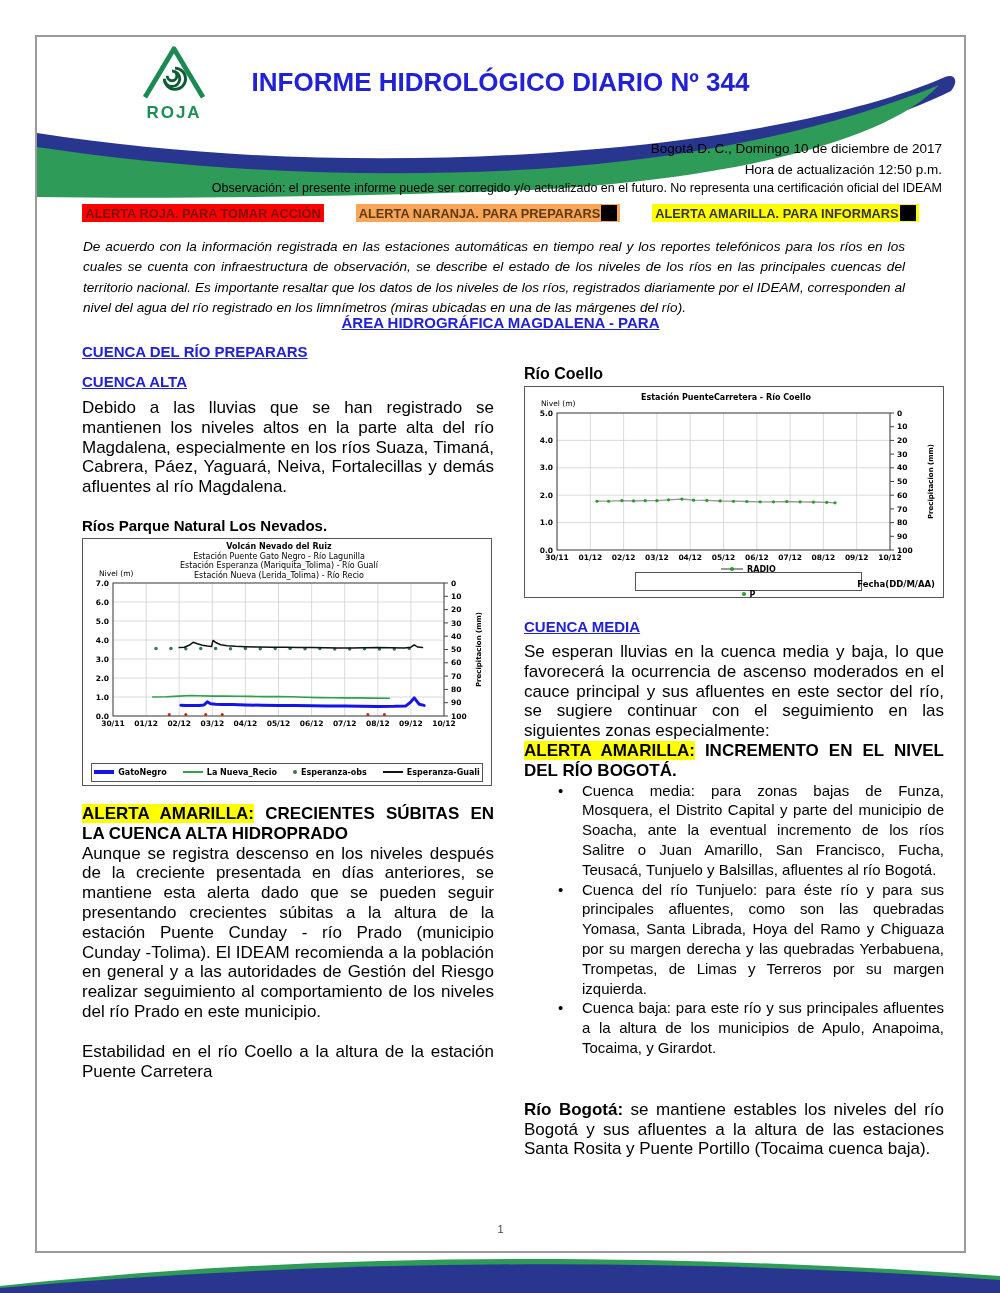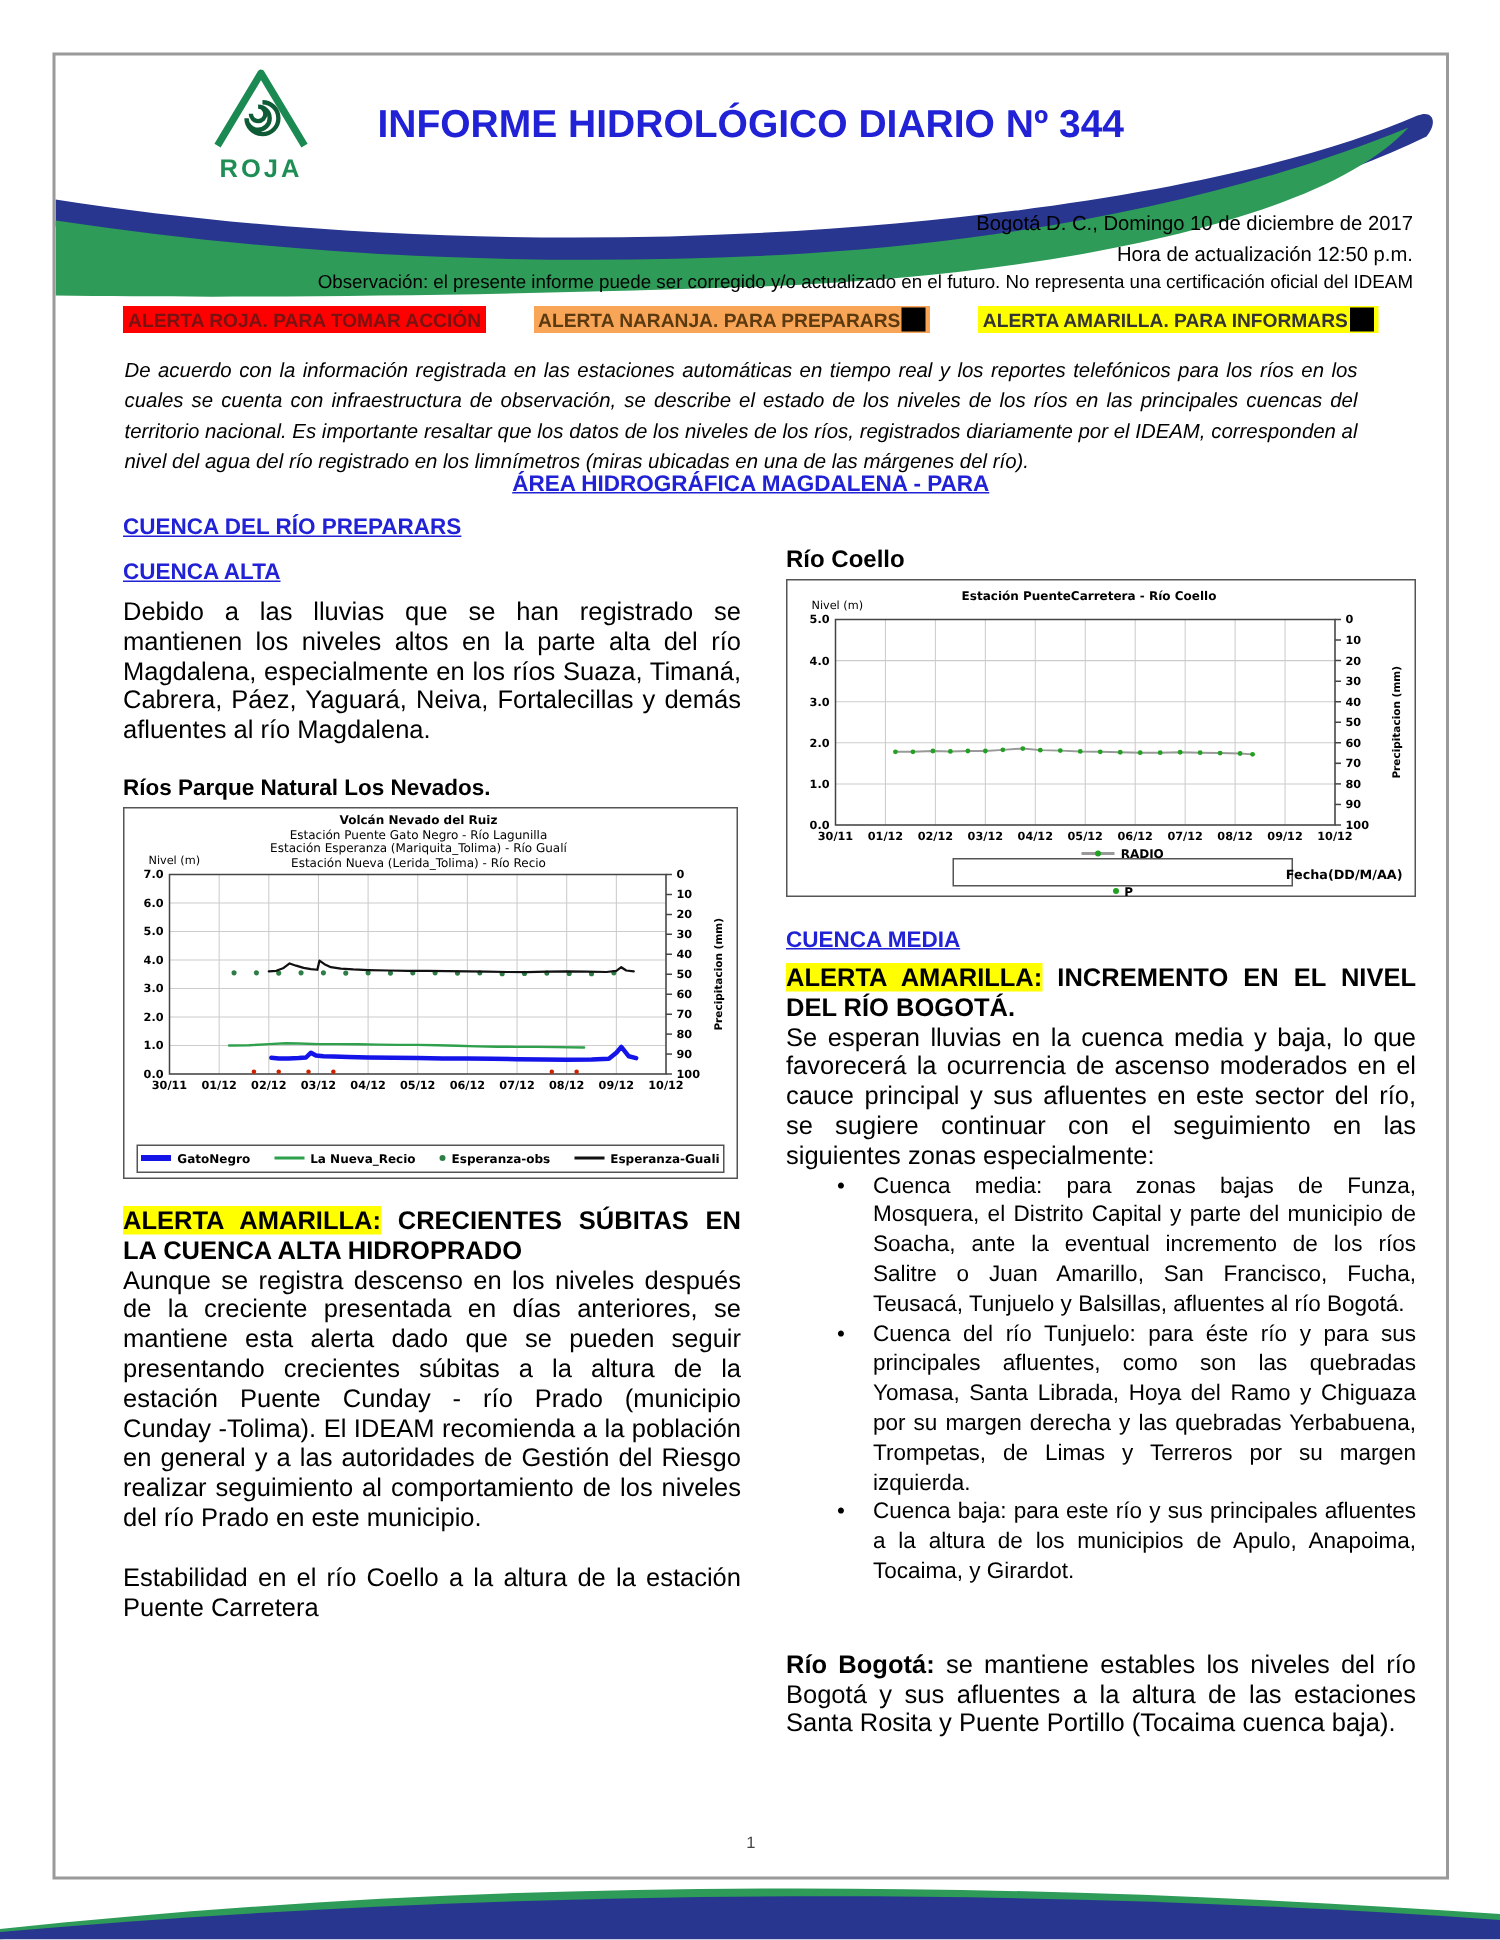--- a/index.html
+++ b/index.html
@@ -336,22 +336,22 @@
           <circle cx="248.45" cy="114.776" r="1.6" fill="#22A022"></circle>
           <circle cx="261.77000000000004" cy="114.502" r="1.6" fill="#22A022"></circle>
           <circle cx="275.09000000000003" cy="114.776" r="1.6" fill="#22A022"></circle>
           <circle cx="288.40999999999997" cy="115.05" r="1.6" fill="#22A022"></circle>
           <circle cx="301.72999999999996" cy="115.324" r="1.6" fill="#22A022"></circle>
           <circle cx="310.05499999999995" cy="115.872" r="1.6" fill="#22A022"></circle>
         </svg>
       </div>
 
     <div style="margin-bottom:6px;"><span class="h-blue">CUENCA MEDIA</span></div>
+    <p class="body" style="margin-bottom:0;">Se esperan lluvias en la cuenca media y baja, lo que favorecerá la ocurrencia de ascenso moderados en el cauce principal y sus afluentes en este sector del río, se sugiere continuar con el seguimiento en las siguientes zonas especialmente:</p>
     <p class="body" style="margin-bottom:0;"><span class="hl">ALERTA AMARILLA:</span><span class="b"> INCREMENTO EN EL NIVEL DEL RÍO BOGOTÁ.</span></p>
-    <p class="body" style="margin-bottom:0;">Se esperan lluvias en la cuenca media y baja, lo que favorecerá la ocurrencia de ascenso moderados en el cauce principal y sus afluentes en este sector del río, se sugiere continuar con el seguimiento en las siguientes zonas especialmente:</p>
     <ul class="bullets">
       <li>Cuenca media: para zonas bajas de Funza, Mosquera, el Distrito Capital y parte del municipio de Soacha, ante la eventual incremento de los ríos Salitre o Juan Amarillo, San Francisco, Fucha, Teusacá, Tunjuelo y Balsillas, afluentes al río Bogotá.</li>
       <li>Cuenca del río Tunjuelo:  para éste río y para sus principales afluentes, como son  las quebradas Yomasa, Santa Librada, Hoya del Ramo y Chiguaza por su margen derecha y las quebradas Yerbabuena, Trompetas, de Limas y Terreros por su margen izquierda.</li>
       <li>Cuenca baja: para este río y sus principales afluentes a la altura de los municipios de Apulo, Anapoima, Tocaima, y Girardot.</li>
     </ul>
     <p class="body" style="margin-top:42px;"><span class="b">Río Bogotá:</span><span> se mantiene estables los niveles del río Bogotá y sus afluentes a la altura de las estaciones Santa Rosita y Puente Portillo (Tocaima cuenca baja).</span></p>
   </div>
 
   <div class="pagenum">1</div>
 </div>

